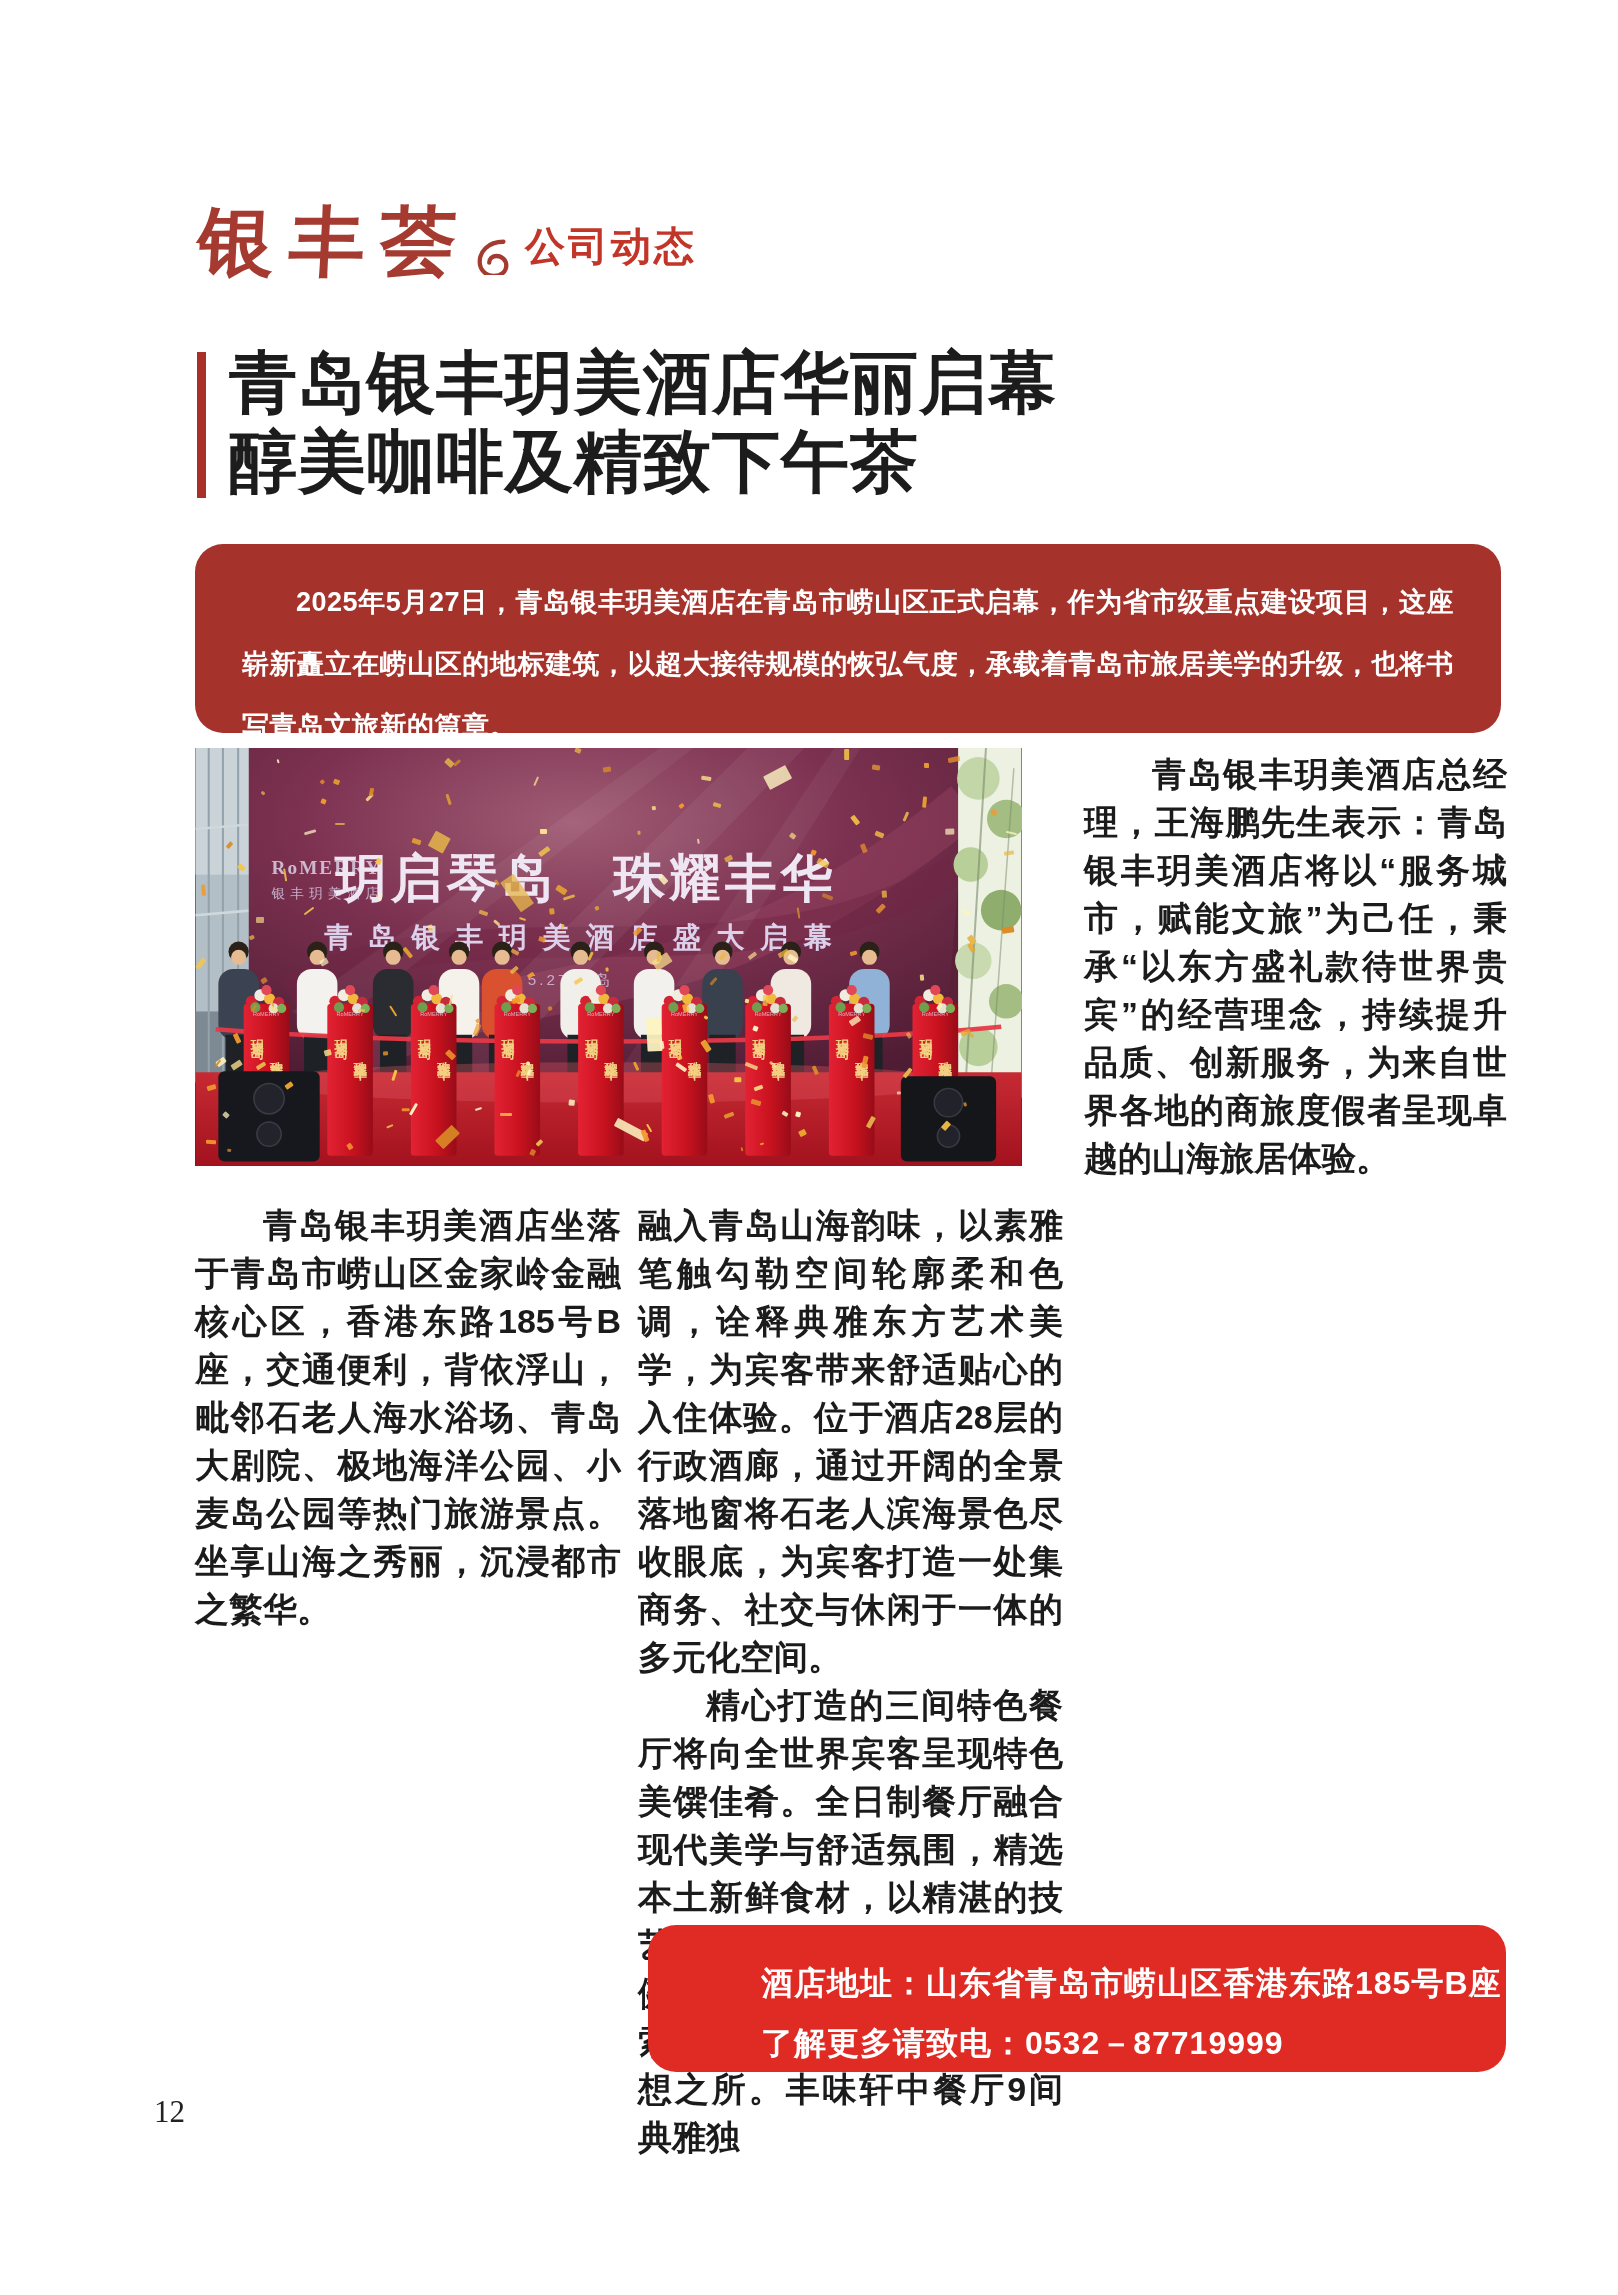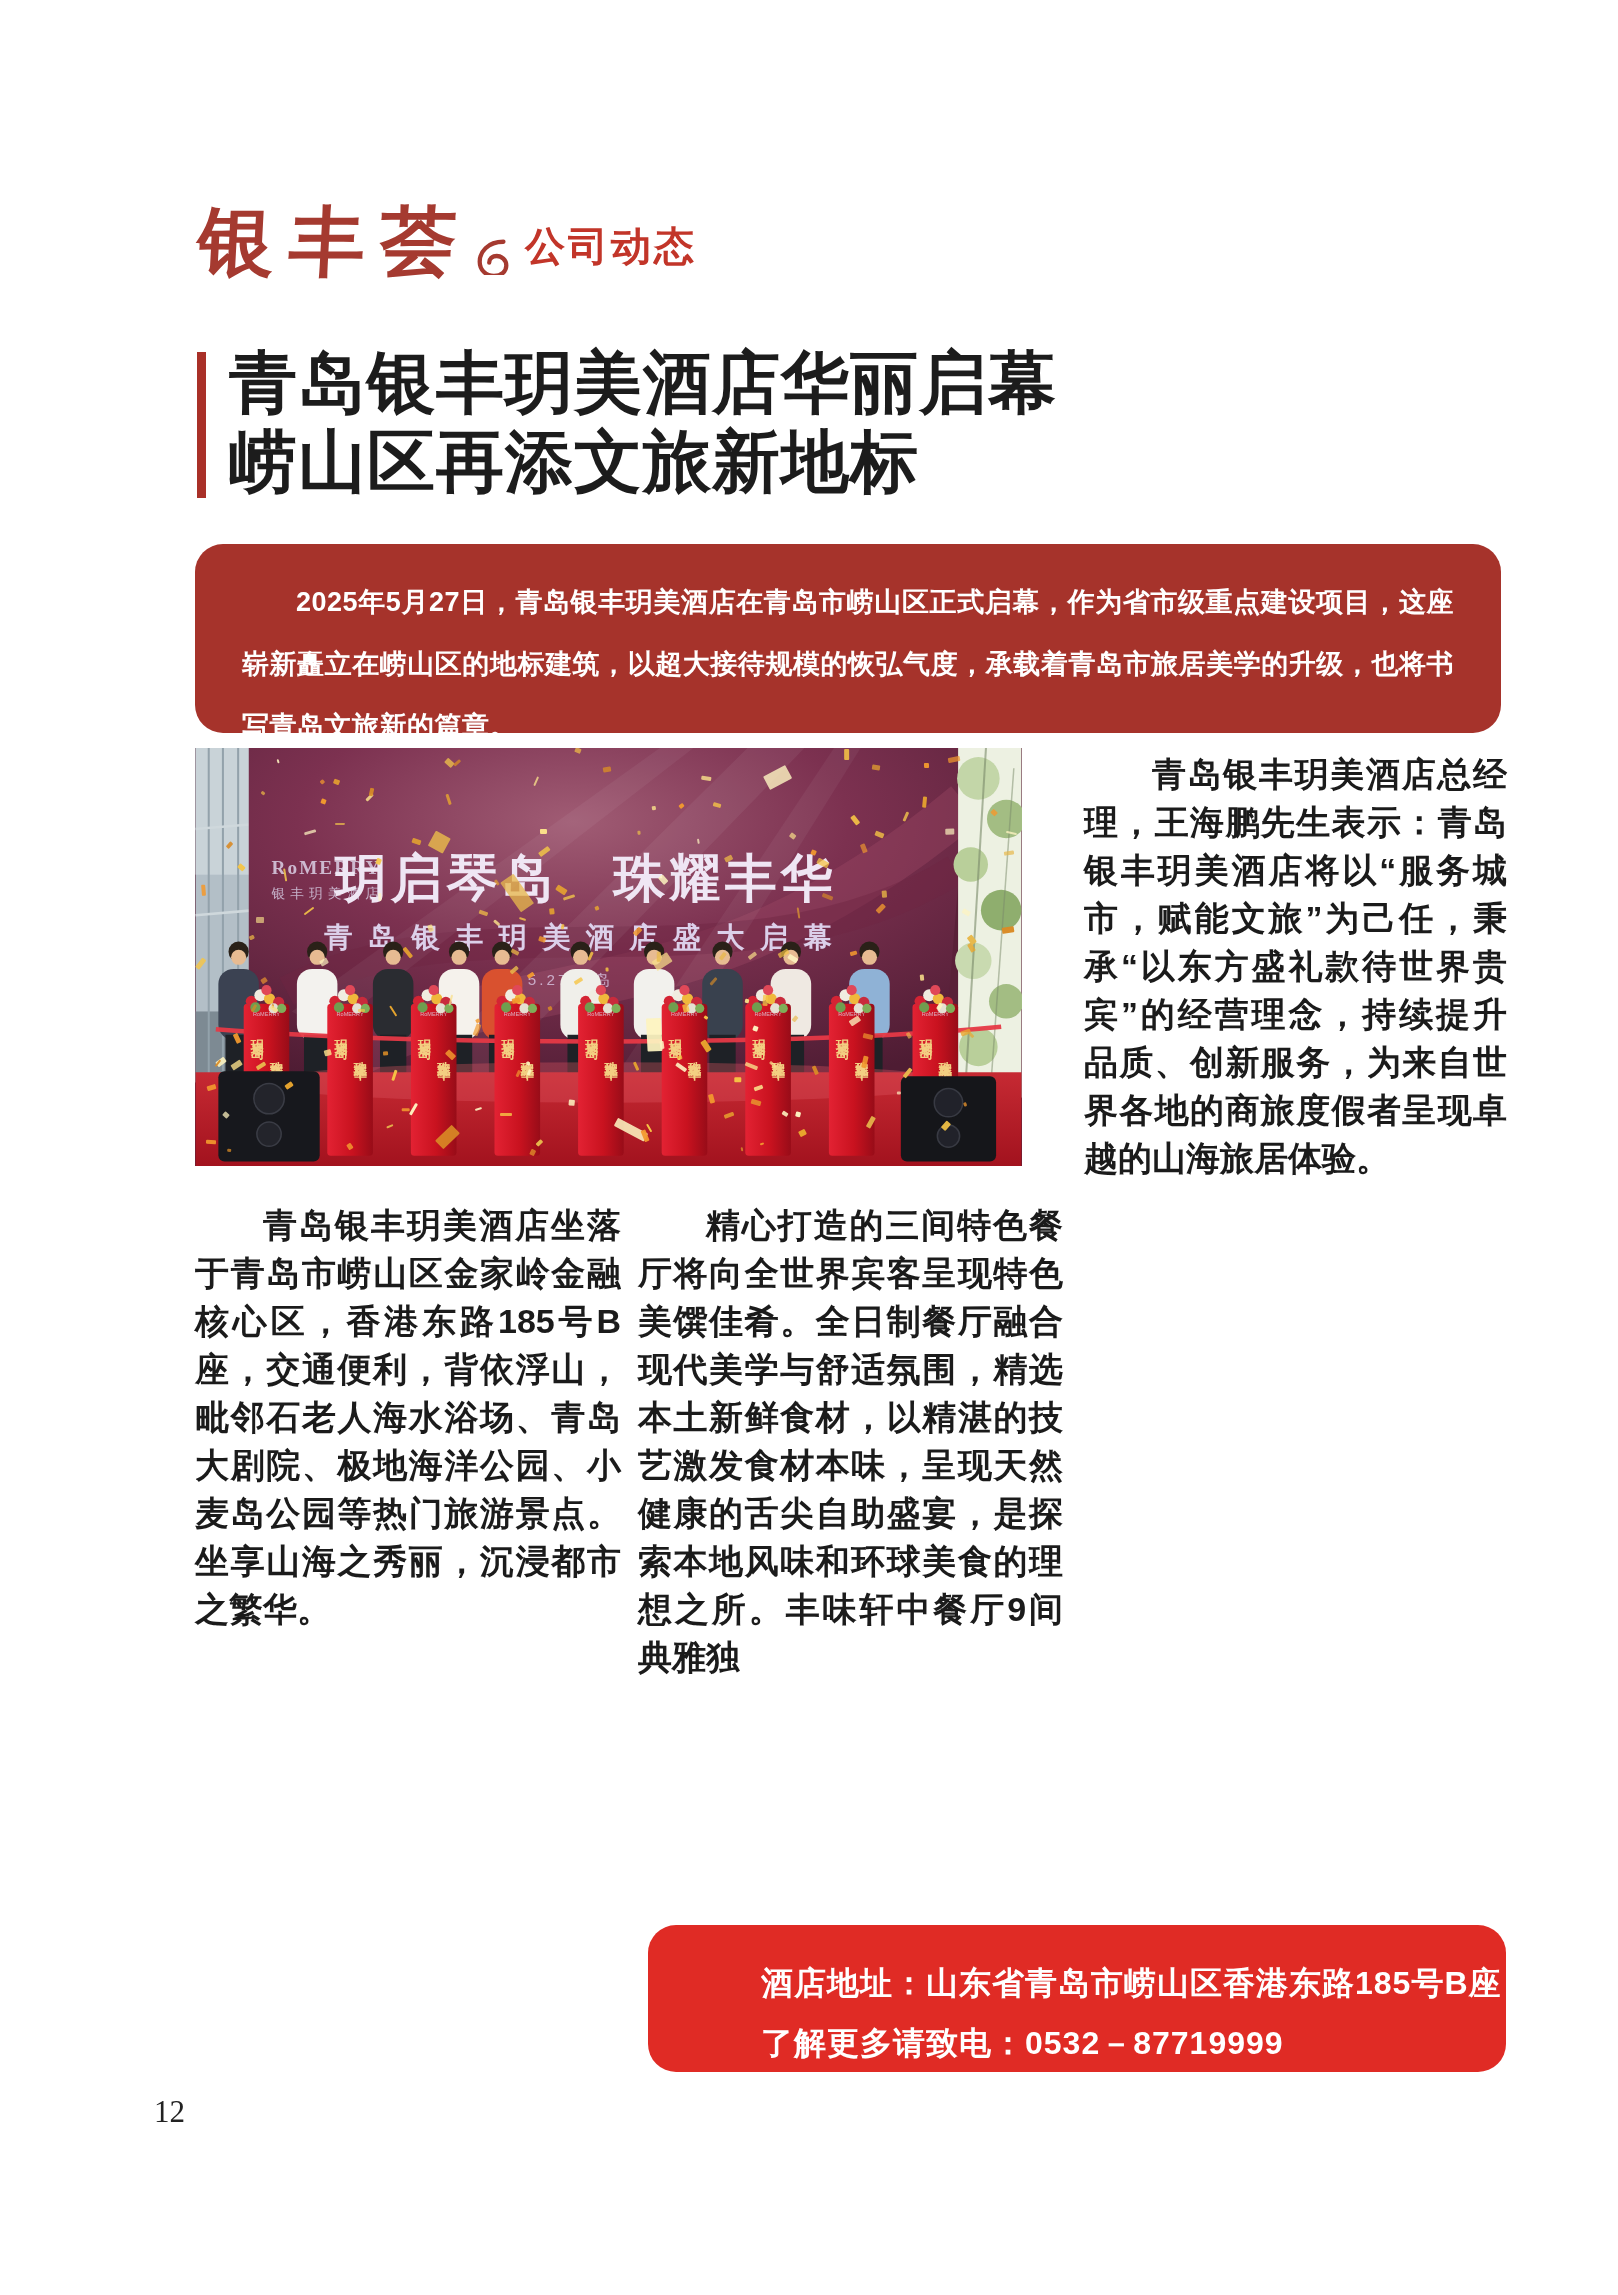--- a/index.html
+++ b/index.html
@@ -68,21 +68,21 @@
     <div class="brand-calligraphy">银丰荟</div>
     <svg class="brand-swirl" width="38" height="38" viewBox="0 0 40 40">
       <path d="M31 5 C14 5 6 16 6 26 c0 9 7 15 15 15 c8 0 13-5 13-11 c0-6-5-10-10-10 c-5 0-8 3-8 7" fill="none" stroke="#A53A30" stroke-width="4.5" stroke-linecap="round"></path>
     </svg>
     <div class="section-label">公司动态</div>
   </div>
 
   <div class="title-bar"></div>
   <div class="article-title">
     <div>青岛银丰玥美酒店华丽启幕</div>
-    <div>崂山区再添文旅新地标</div>
+    <div>醇美咖啡及精致下午茶</div>
   </div>
 
   <div class="intro-box">
     <p>2025年5月27日，青岛银丰玥美酒店在青岛市崂山区正式启幕，作为省市级重点建设项目，这座崭新矗立在崂山区的地标建筑，以超大接待规模的恢弘气度，承载着青岛市旅居美学的升级，也将书写青岛文旅新的篇章。</p>
   </div>
 
   <div class="photo">
     <svg width="827" height="418" viewBox="0 0 1630 825">
       <defs>
         <radialGradient id="gBackdrop" cx="45%" cy="22%" r="85%">
@@ -482,20 +482,21 @@
         <i style="left: 212px; top: 360px; width: 12.5px; height: 2.8px; background: rgb(253, 243, 192); opacity: 0.976569; transform: rotate(299.894deg);"></i>
         <i style="left: 207px; top: 203px; width: 11.6px; height: 3.7px; background: rgb(233, 166, 46); opacity: 0.909947; transform: rotate(231.383deg);"></i>
       </div>
   </div>
 
   <div class="col col-1">
     <p>青岛银丰玥美酒店坐落于青岛市崂山区金家岭金融核心区，香港东路185号B座，交通便利，背依浮山，毗邻石老人海水浴场、青岛大剧院、极地海洋公园、小麦岛公园等热门旅游景点。坐享山海之秀丽，沉浸都市之繁华。</p>
 
   </div>
   <div class="col col-2">
+    <p class="cont">融入青岛山海韵味，以素雅笔触勾勒空间轮廓柔和色调，诠释典雅东方艺术美学，为宾客带来舒适贴心的入住体验。位于酒店28层的行政酒廊，通过开阔的全景落地窗将石老人滨海景色尽收眼底，为宾客打造一处集商务、社交与休闲于一体的多元化空间。</p>
     <p>精心打造的三间特色餐厅将向全世界宾客呈现特色美馔佳肴。全日制餐厅融合现代美学与舒适氛围，精选本土新鲜食材，以精湛的技艺激发食材本味，呈现天然健康的舌尖自助盛宴，是探索本地风味和环球美食的理想之所。丰味轩中餐厅9间典雅独</p>
   </div>
   <div class="col col-3">
     <p>青岛银丰玥美酒店总经理，王海鹏先生表示：青岛银丰玥美酒店将以“服务城市，赋能文旅”为己任，秉承“以东方盛礼款待世界贵宾”的经营理念，持续提升品质、创新服务，为来自世界各地的商旅度假者呈现卓越的山海旅居体验。</p>
   </div>
 
   <div class="contact-box">
     <div>酒店地址：山东省青岛市崂山区香港东路185号B座</div>
     <div>了解更多请致电：0532－87719999</div>
   </div>

